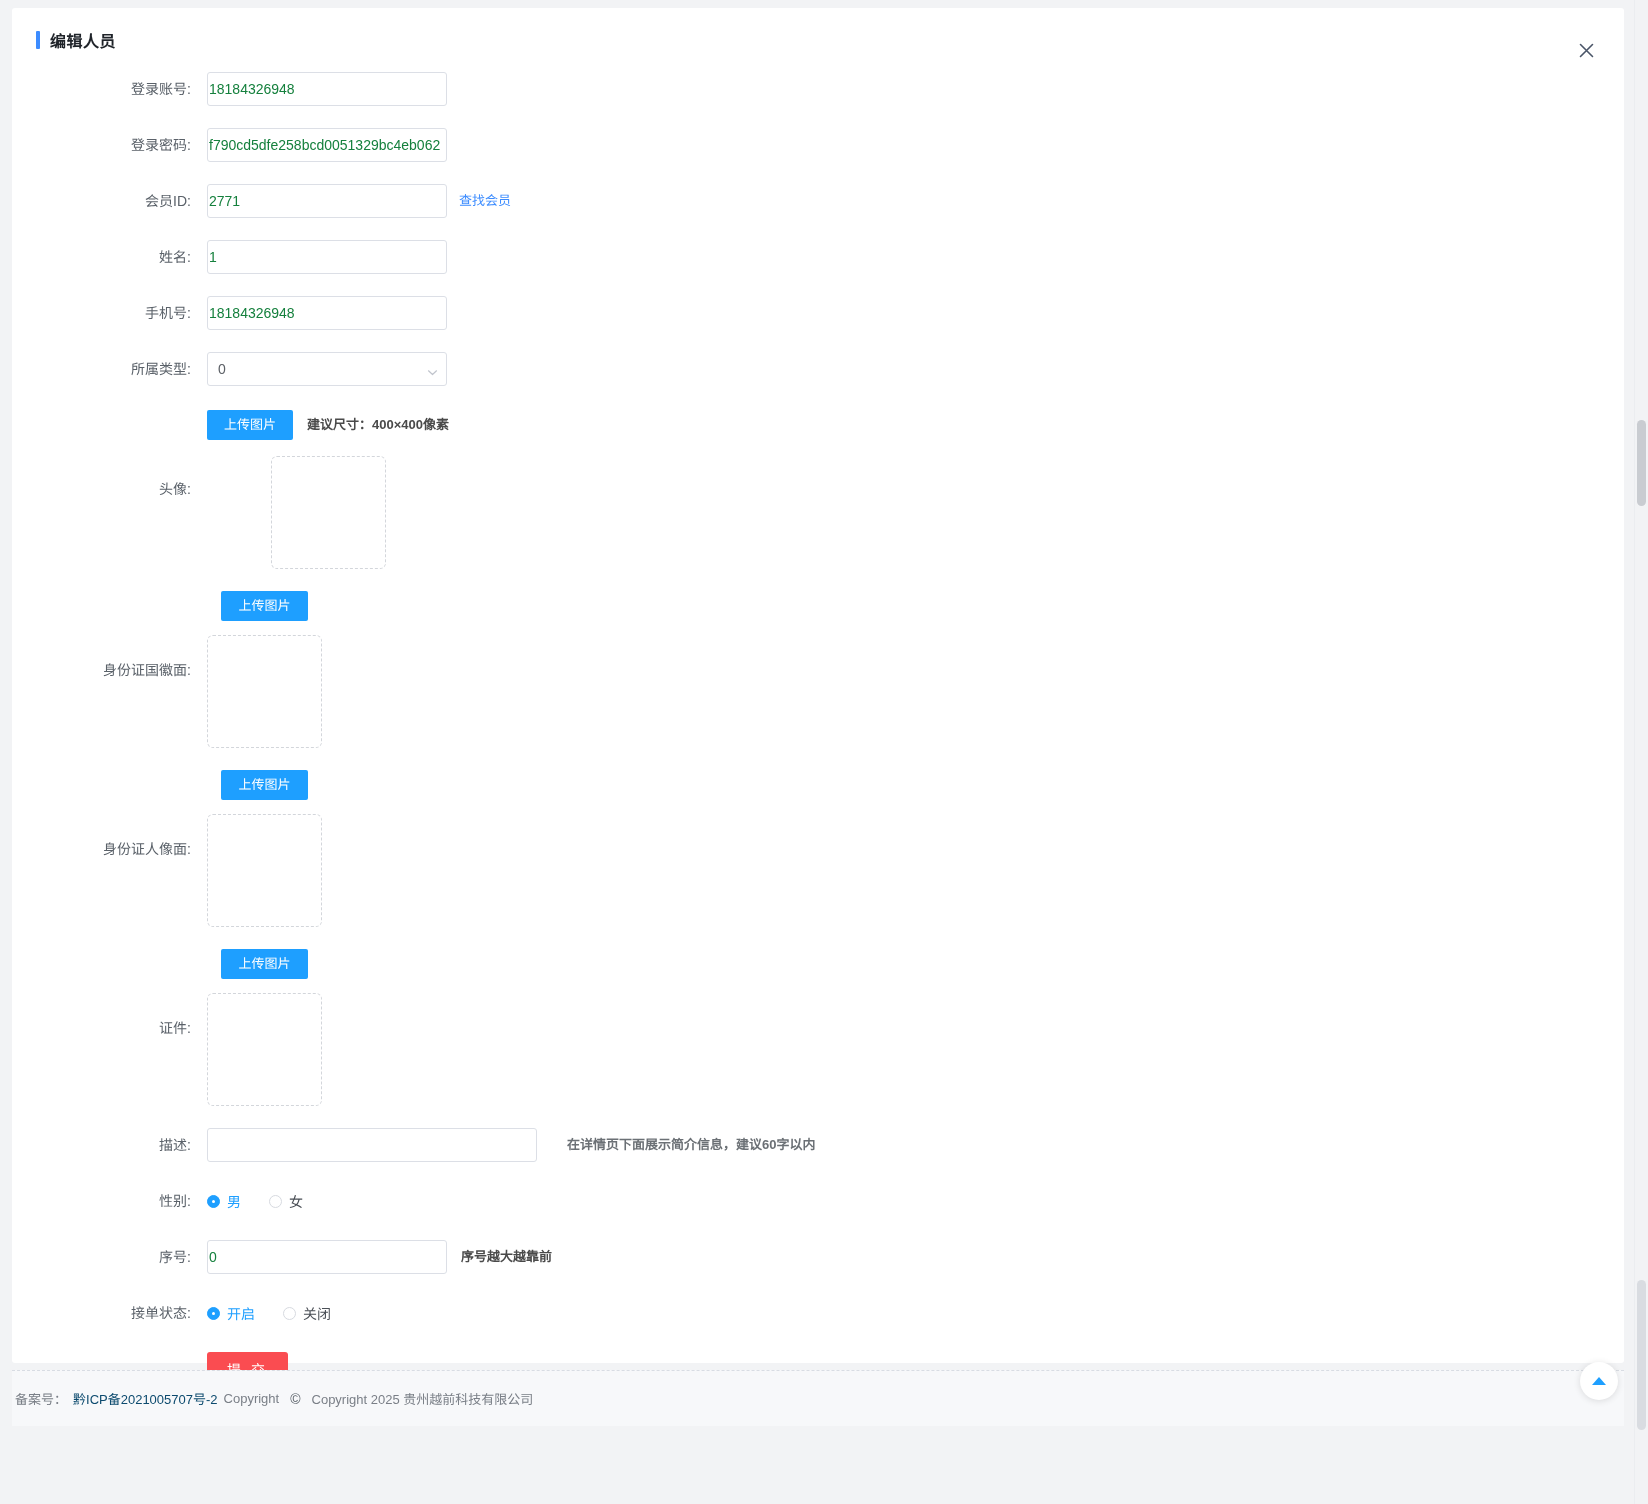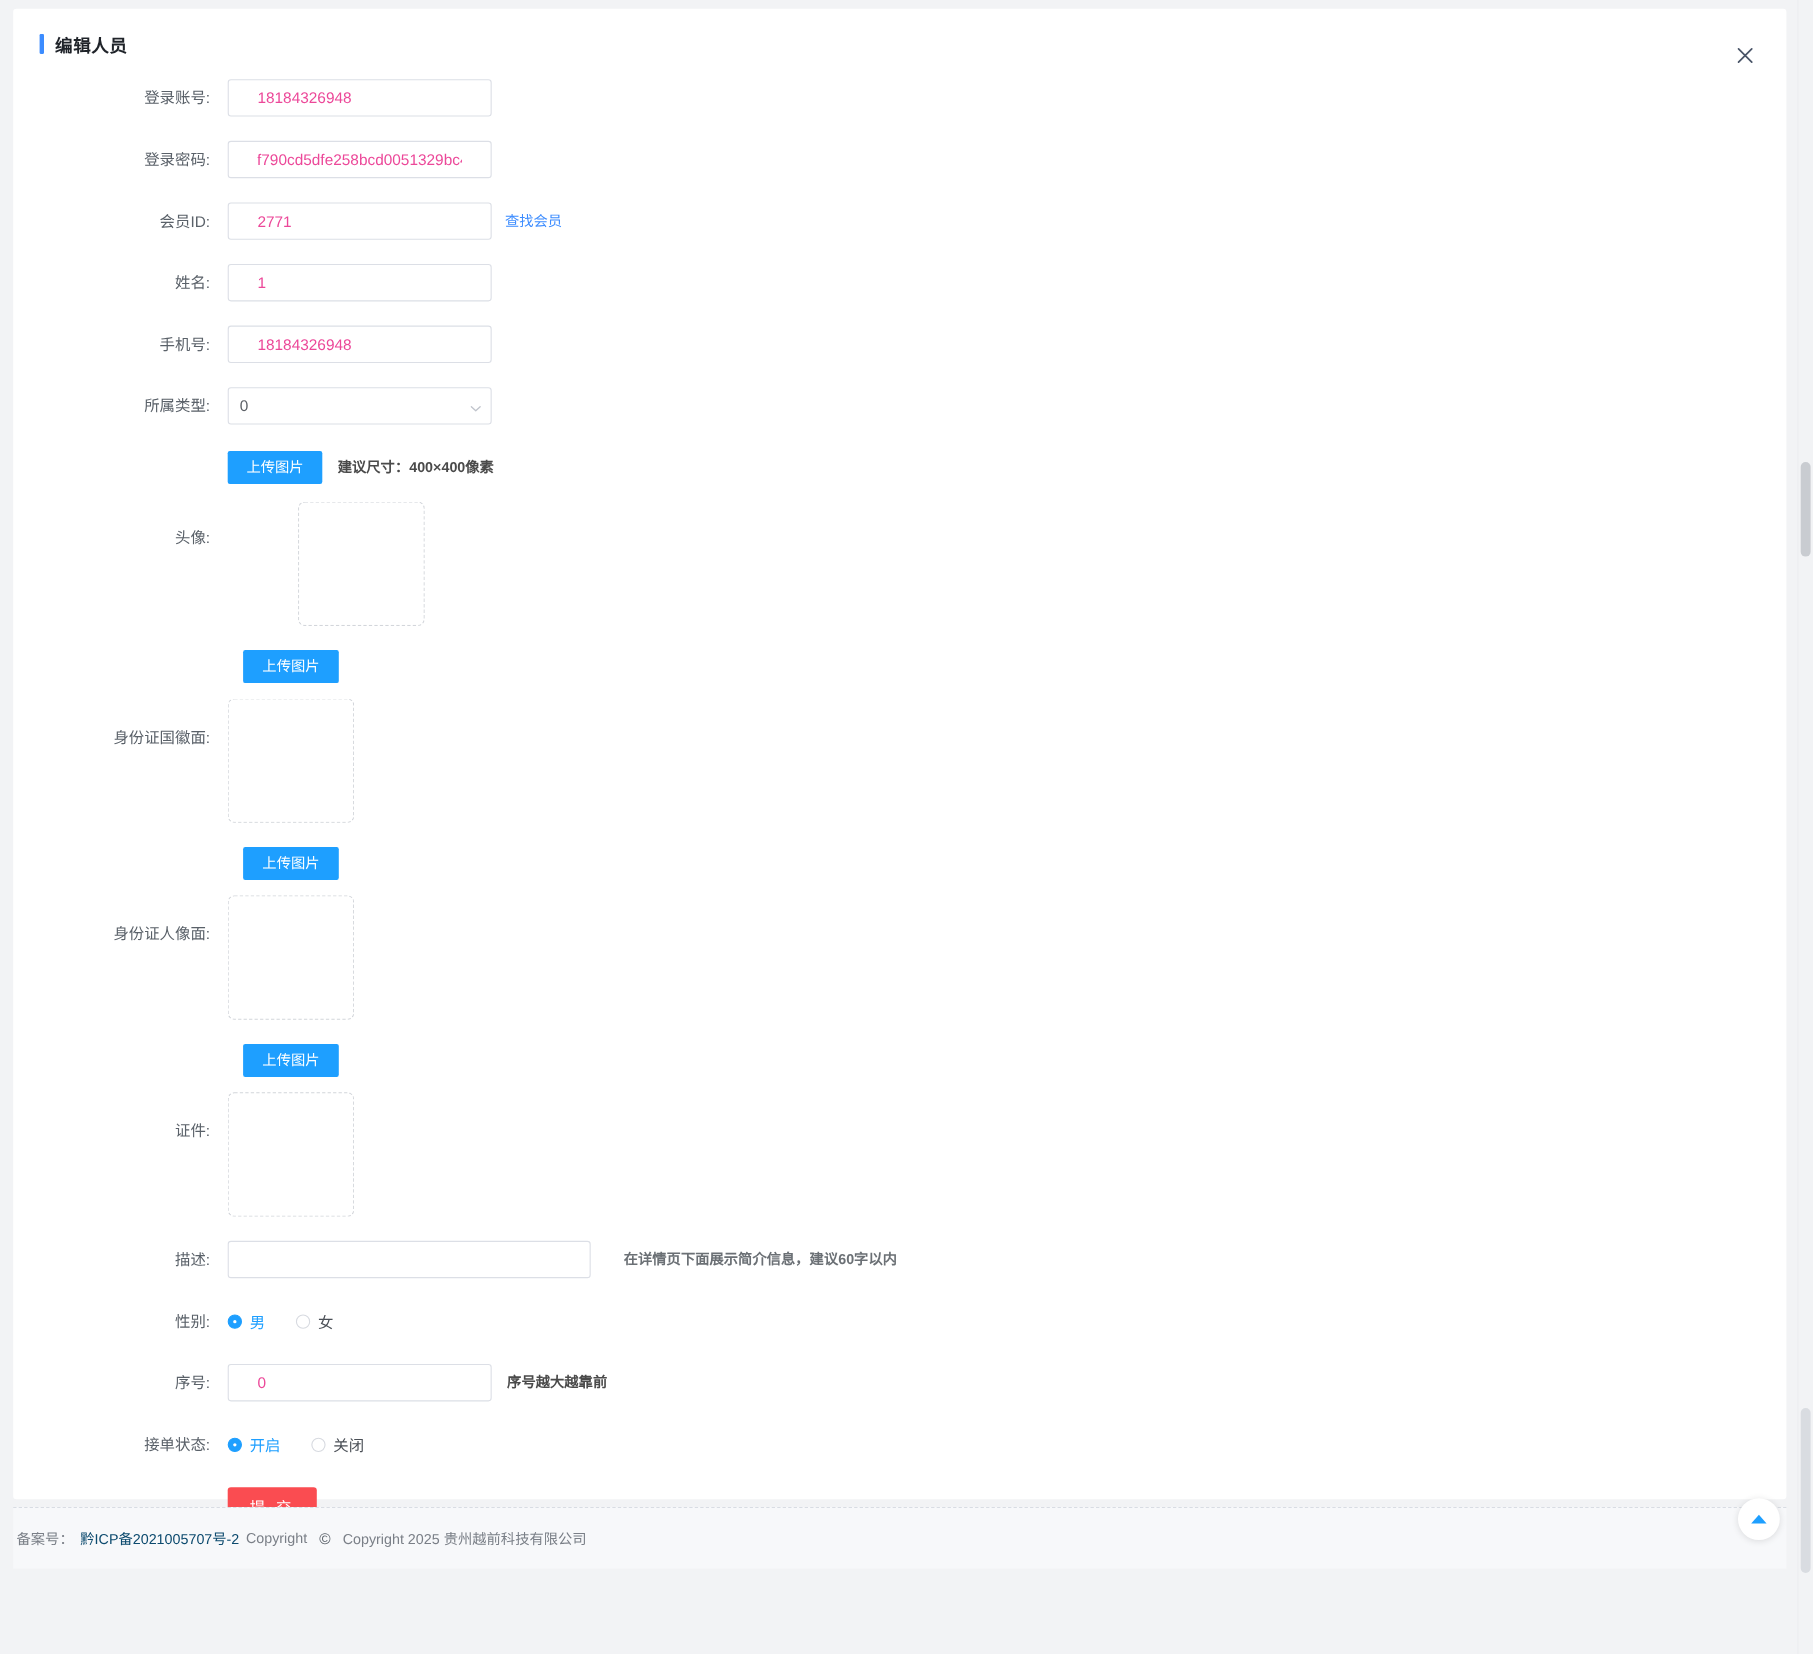--- a/index.html
+++ b/index.html
@@ -95,25 +95,25 @@
   }
   .form-field {
     display: flex;
     align-items: center;
     flex-wrap: wrap;
   }
   .txt-input {
     width: 240px;
     height: 34px;
     line-height: 34px;
-    padding: 0 26px;
+    padding: 0 1px;
     border: 1px solid #dcdfe6;
     border-radius: 3px;
     font-size: 14px;
-    color: #ec4899;
+    color: #15803d;
     background: #fff;
     outline: none;
     font-family: "Liberation Sans", "DejaVu Sans", sans-serif;
   }
   .txt-input.wide { width: 330px; }
   .txt-input::placeholder { color: #c0c4cc; }
 
   .select-wrap {
     position: relative;
     width: 240px;

